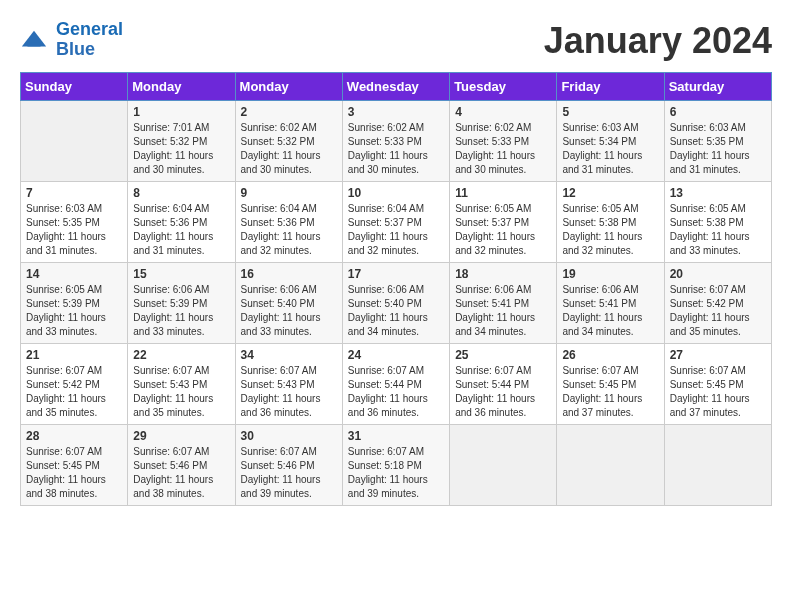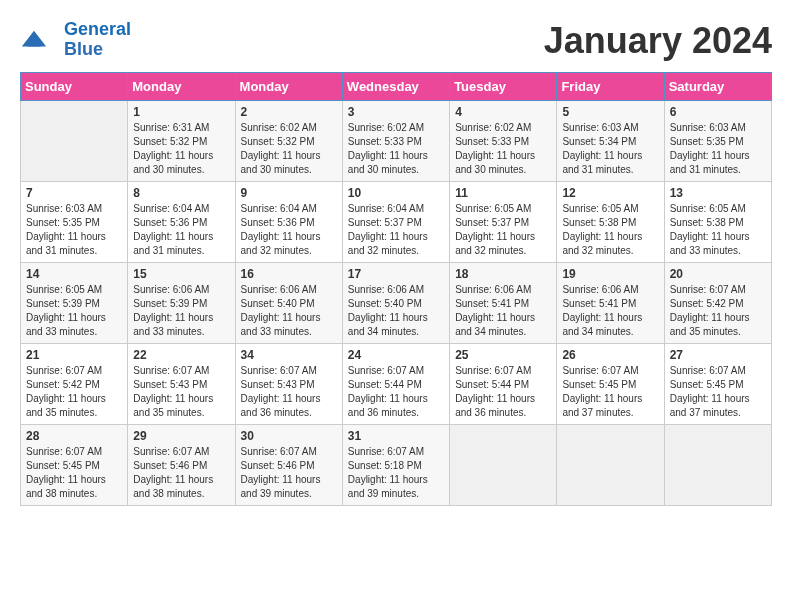--- a/index.html
+++ b/index.html
@@ -12,21 +12,21 @@
     }
     .header {
       display: flex;
       justify-content: space-between;
       align-items: flex-start;
       margin-bottom: 10px;
     }
     .logo {
       display: flex;
       align-items: center;
-      gap: 16px;
+      gap: 8px;
     }
     .logo-text {
       font-size: 18px;
       font-weight: bold;
       color: #333;
       line-height: 1.1;
     }
     .logo-text span {
       color: #1a6bb5;
     }
@@ -46,21 +46,21 @@
       font-size: 16px;
       color: #333;
       font-weight: normal;
     }
     table {
       width: 100%;
       border-collapse: collapse;
       table-layout: fixed;
     }
     thead tr th {
-      background-color: #ec4899;
+      background-color: #6d28d9;
       color: #fff;
       font-size: 13px;
       font-weight: bold;
       padding: 6px 4px;
       border: 1px solid #5590c8;
       text-align: left;
     }
     tbody tr td {
       border: 1px solid #ccc;
       vertical-align: top;
@@ -119,21 +119,21 @@
         <th>Tuesday</th>
         <th>Friday</th>
         <th>Saturday</th>
       </tr>
   </thead>
   <tbody id="calendar-body">
   <tr>
         <td class="empty-cell"></td>
         <td>
           <span class="day-num">1</span>
-          <div class="day-info"><span>Sunrise: 6:31 AM</span><br><span>Sunset: 5:32 PM</span><br><span>Daylight: 11 hours</span><br><span>and 30 minutes.</span></div>
+          <div class="day-info"><span>Sunrise: 7:01 AM</span><br><span>Sunset: 5:32 PM</span><br><span>Daylight: 11 hours</span><br><span>and 30 minutes.</span></div>
         </td>
         <td>
           <span class="day-num">2</span>
           <div class="day-info"><span>Sunrise: 6:02 AM</span><br><span>Sunset: 5:32 PM</span><br><span>Daylight: 11 hours</span><br><span>and 30 minutes.</span></div>
         </td>
         <td>
           <span class="day-num">3</span>
           <div class="day-info"><span>Sunrise: 6:02 AM</span><br><span>Sunset: 5:33 PM</span><br><span>Daylight: 11 hours</span><br><span>and 30 minutes.</span></div>
         </td>
         <td>

